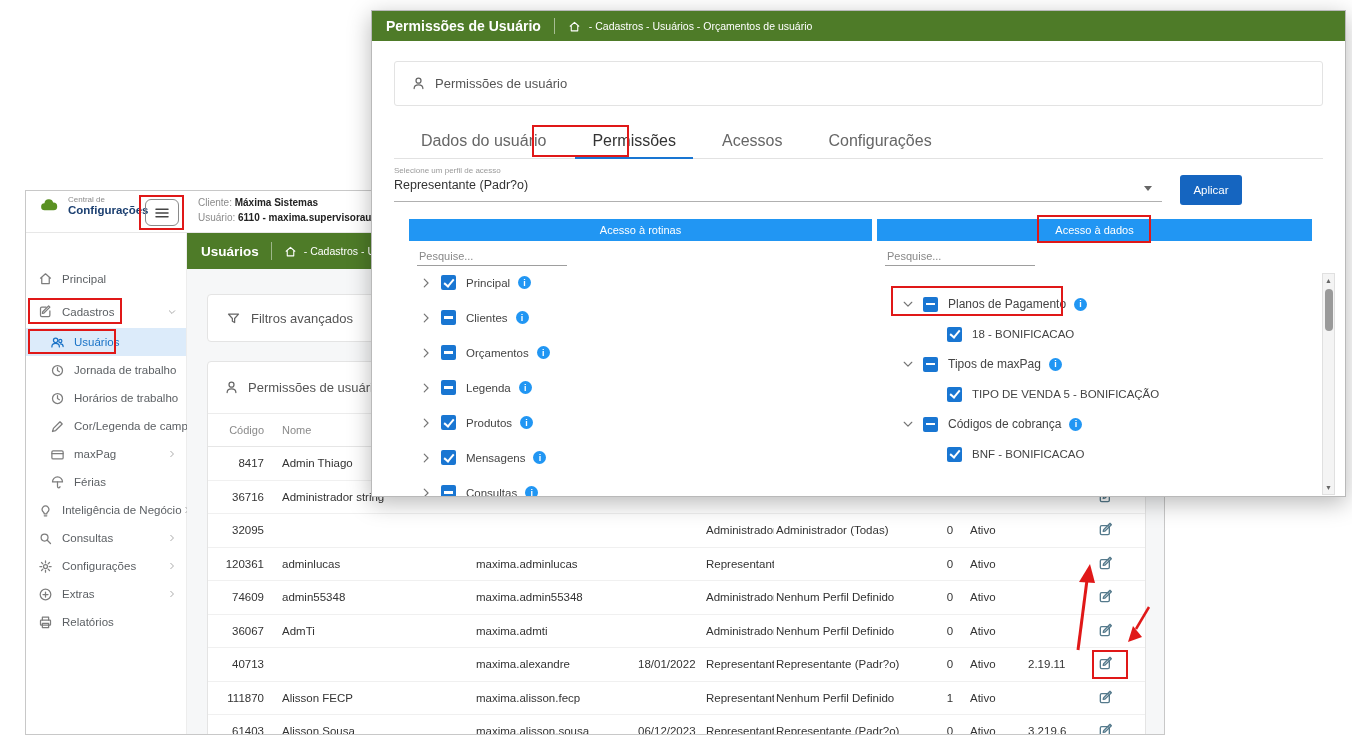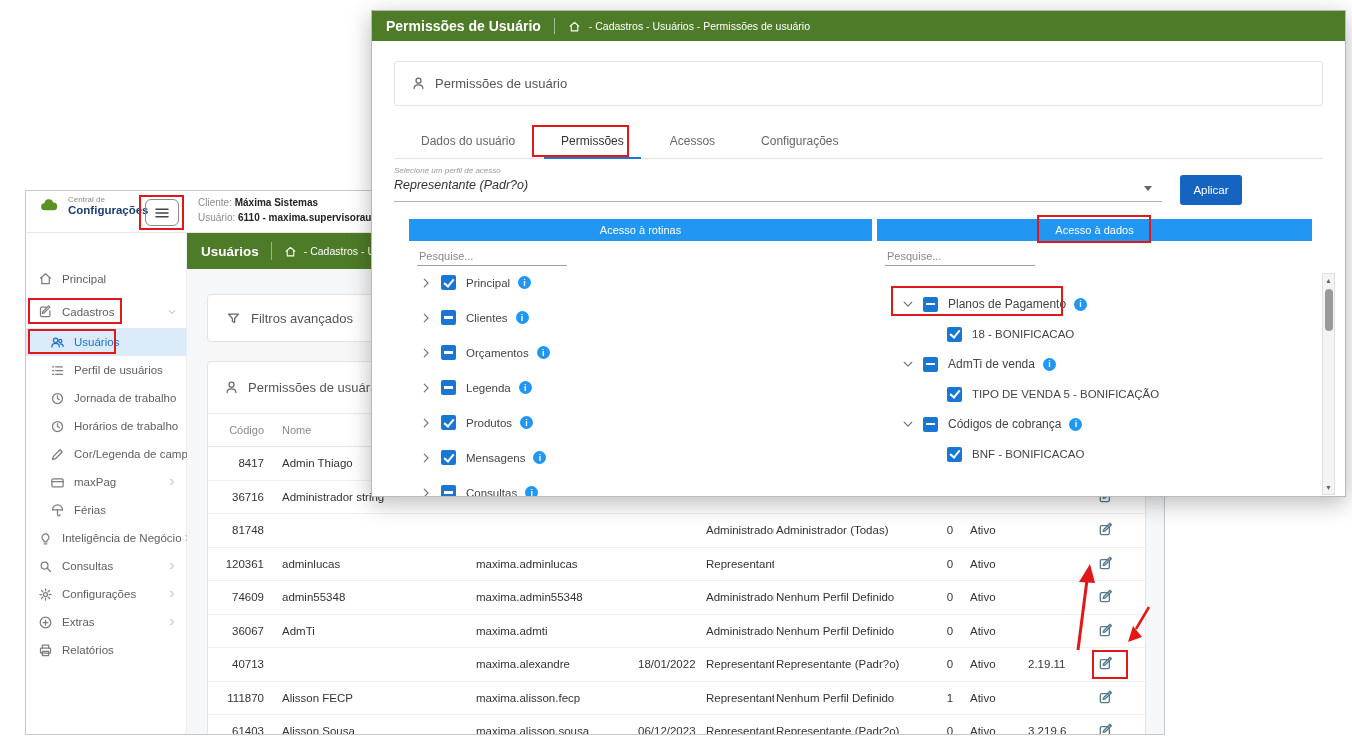--- a/index.html
+++ b/index.html
@@ -65,25 +65,25 @@
   
   .modal{position:absolute;left:371px;top:10px;width:975px;height:487px;background:#fff;border:1px solid #b9b9b9;box-shadow:0 6px 22px rgba(0,0,0,.28);z-index:10;overflow:hidden;}
   .modal-header{height:30px;background:var(--header-green);display:flex;align-items:center;color:#fff;}
   .m-title{font-size:14px;font-weight:bold;margin-left:14px;}
   .mh-div{width:1px;height:16px;background:rgba(255,255,255,.5);margin:0 13px;}
   .mh-home{width:13px;height:13px;color:#fff;}
   .mh-crumb{font-size:10.5px;margin-left:8px;white-space:nowrap;}
   .section-card{position:absolute;left:22px;top:50px;right:22px;height:45px;border:1px solid #e3e3e3;border-radius:3px;display:flex;align-items:center;padding-left:16px;gap:9px;color:#555;font-size:13px;}
   .section-card .icn{width:15px;height:15px;color:#666;}
   .tabs{position:absolute;left:22px;top:112px;right:22px;height:36px;border-bottom:1px solid #e2e2e2;display:flex;padding-left:4px;}
-  .tab{padding:0 23px;display:flex;align-items:center;font-size:12px;color:#666;position:relative;cursor:pointer;white-space:nowrap;}
+  .tab{padding:0 23px;display:flex;align-items:center;font-size:16px;color:#666;position:relative;cursor:pointer;white-space:nowrap;}
   .tab.active{color:#333;}
   .tab.active::after{content:"";position:absolute;left:6px;right:6px;bottom:-1px;height:2.5px;background:var(--active-tab-blue);}
   .box-tab{left:160px;top:114px;width:97px;height:32px;}
-  .profile-select{position:absolute;left:22px;top:152px;width:768px;height:40px;cursor:pointer;font-style:italic;}
+  .profile-select{position:absolute;left:22px;top:152px;width:768px;height:40px;cursor:pointer;}
   .sel-label{position:absolute;left:0;top:3px;font-size:8px;color:#9a9a9a;}
   .sel-value{position:absolute;left:0;top:15px;font-size:12.5px;color:#333;}
   .sel-underline{position:absolute;left:0;top:38px;width:100%;border-bottom:1px solid #b0b0b0;}
   .sel-caret{position:absolute;left:750px;top:23px;width:0;height:0;border-left:4px solid transparent;border-right:4px solid transparent;border-top:5px solid #666;}
   .apply-btn{position:absolute;left:808px;top:164px;width:62px;height:30px;background:var(--apply-blue);color:#fff;font-size:11.5px;border:none;border-radius:3px;cursor:pointer;font-family:inherit;}
   .panel{position:absolute;top:208px;bottom:0;}
   .panel-rot{left:37px;width:463px;}
   .panel-dat{left:505px;width:435px;}
   .panel-head{height:22px;background:var(--panel-blue);color:#fff;font-size:11px;display:flex;align-items:center;justify-content:center;}
   .panel-search{position:absolute;left:8px;top:28px;width:150px;border:none;border-bottom:1px solid #9e9e9e;font-size:11px;padding:3px 2px;outline:none;background:transparent;color:#333;font-family:inherit;}
@@ -180,28 +180,20 @@
             <circle cx="16.5" cy="9.5" r="2.5"></circle>
             <path d="M16.5 14c2.8 0 4.5 1.8 4.5 4.5"></path>
           </svg>
         </span>
         <span class="lbl">Usuários</span>
         <span class="red-box" style="left: 2px; top: 1px; width: 88px; height: 25px;"></span>
       </div>
       <div class="side-item sub" style="height: 28px;">
         <span class="icn ">
           <svg viewBox="0 0 24 24" fill="none" stroke="currentColor" stroke-width="2" stroke-linecap="round" stroke-linejoin="round">
-            <path d="M4 6h2M4 12h2M4 18h2M9 6h11M9 12h11M9 18h11"></path>
-          </svg>
-        </span>
-        <span class="lbl">Perfil de usuários</span>
-      </div>
-      <div class="side-item sub" style="height: 28px;">
-        <span class="icn ">
-          <svg viewBox="0 0 24 24" fill="none" stroke="currentColor" stroke-width="2" stroke-linecap="round" stroke-linejoin="round">
             <circle cx="12" cy="12" r="8"></circle>
             <path d="M12 7.5V12l3 2"></path>
           </svg>
         </span>
         <span class="lbl">Jornada de trabalho</span>
       </div>
       <div class="side-item sub" style="height: 28px;">
         <span class="icn ">
           <svg viewBox="0 0 24 24" fill="none" stroke="currentColor" stroke-width="2" stroke-linecap="round" stroke-linejoin="round">
             <circle cx="12" cy="12" r="8"></circle>
@@ -351,21 +343,21 @@
             <span class="cell c-status"></span>
             <span class="cell c-versao"></span>
             <span class="cell c-edit">
               <svg viewBox="0 0 24 24" fill="none" stroke="currentColor" stroke-width="2" stroke-linecap="round" stroke-linejoin="round">
                 <rect x="3.5" y="5.5" width="13.5" height="13.5" rx="2"></rect>
                 <path d="M10.5 13.5L20 4l-2-2-9.5 9.5-.7 2.7 2.7-.7z"></path>
               </svg>
             </span>
           </div>
           <div class="t-row">
-            <span class="cell c-codigo">81748</span>
+            <span class="cell c-codigo">32095</span>
             <span class="cell c-data"></span>
             <span class="cell c-perfil">Administrador</span>
             <span class="cell c-pacesso">Administrador (Todas)</span>
             <span class="cell c-num">0</span>
             <span class="cell c-status">Ativo</span>
             <span class="cell c-versao"></span>
             <span class="cell c-edit">
               <svg viewBox="0 0 24 24" fill="none" stroke="currentColor" stroke-width="2" stroke-linecap="round" stroke-linejoin="round">
                 <rect x="3.5" y="5.5" width="13.5" height="13.5" rx="2"></rect>
                 <path d="M10.5 13.5L20 4l-2-2-9.5 9.5-.7 2.7 2.7-.7z"></path>
@@ -481,21 +473,21 @@
 
 <section class="modal">
   <div class="modal-header">
     <span class="m-title">Permissões de Usuário</span>
     <span class="mh-div"></span>
     <span class="mh-home icn" id="mh-home-icn">
         <svg viewBox="0 0 24 24" fill="none" stroke="currentColor" stroke-width="2" stroke-linecap="round" stroke-linejoin="round">
           <path d="M4 11.5L12 4.5l8 7M6 10.5V20h12v-9.5"></path>
         </svg>
       </span>
-    <span class="mh-crumb">- Cadastros - Usuários - Permissões de usuário</span>
+    <span class="mh-crumb">- Cadastros - Usuários - Orçamentos de usuário</span>
   </div>
 
   <div class="section-card">
     <span class="icn" id="person-icn-2">
         <svg viewBox="0 0 24 24" fill="none" stroke="currentColor" stroke-width="2" stroke-linecap="round" stroke-linejoin="round">
           <circle cx="12" cy="7.5" r="4"></circle>
           <path d="M5 20c0-3.9 3.1-6 7-6s7 2.1 7 6"></path>
         </svg>
       </span>
     <span>Permissões de usuário</span>
@@ -604,21 +596,21 @@
         </div>
         <div class="tree-row child" style="top: 100px;">
           <span class="cb checked"></span>
           <span class="tlabel">18 - BONIFICACAO</span>
         </div>
         <div class="tree-row parent" style="top: 130px;">
           <span class="tchev"><svg viewBox="0 0 24 24" fill="none" stroke="currentColor" stroke-width="2" stroke-linecap="round" stroke-linejoin="round">
               <path d="M5.5 9l6.5 6.5L18.5 9"></path>
             </svg></span>
           <span class="cb partial"></span>
-          <span class="tlabel">AdmTi de venda</span>
+          <span class="tlabel">Tipos de maxPag</span>
           <span class="info">i</span>
         </div>
         <div class="tree-row child" style="top: 160px;">
           <span class="cb checked"></span>
           <span class="tlabel">TIPO DE VENDA 5 - BONIFICAÇÃO</span>
         </div>
         <div class="tree-row parent" style="top: 190px;">
           <span class="tchev"><svg viewBox="0 0 24 24" fill="none" stroke="currentColor" stroke-width="2" stroke-linecap="round" stroke-linejoin="round">
               <path d="M5.5 9l6.5 6.5L18.5 9"></path>
             </svg></span>

